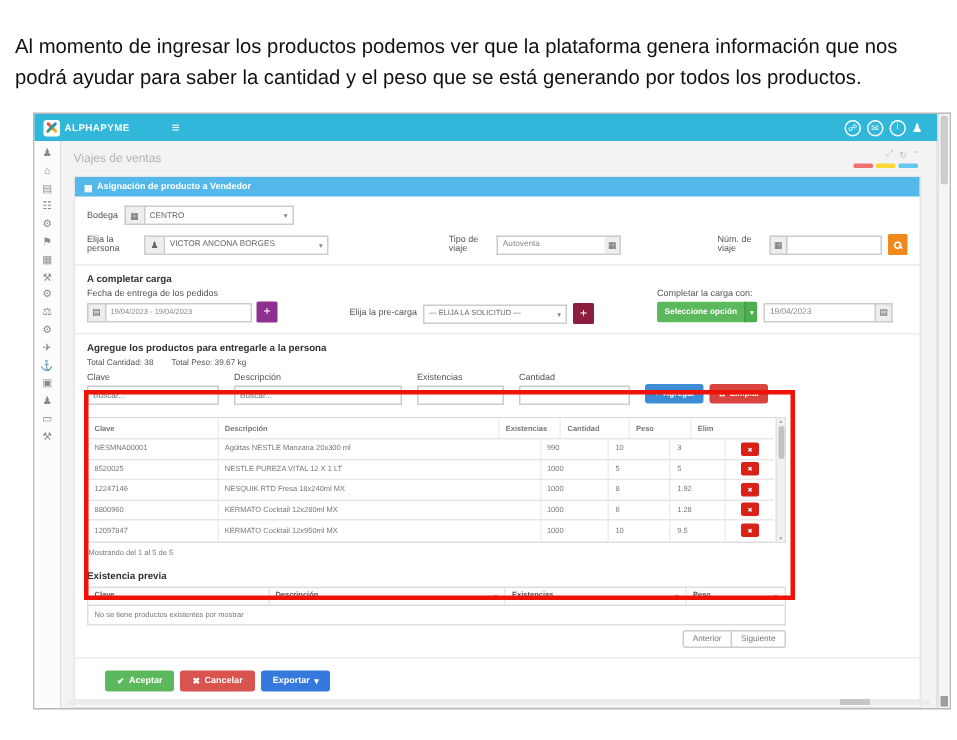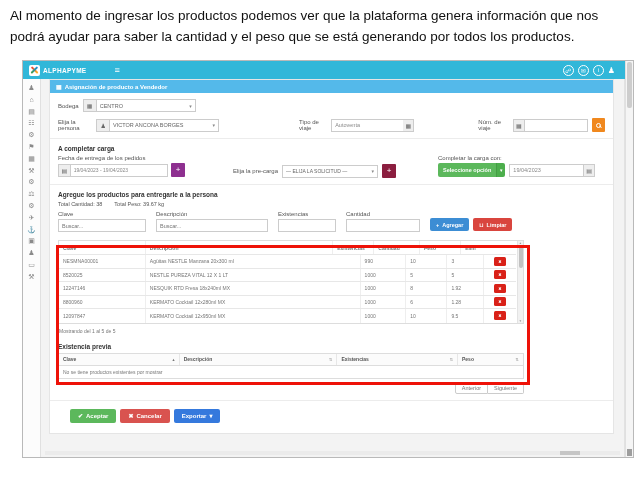--- a/index.html
+++ b/index.html
@@ -1,18 +1,18 @@
 <!DOCTYPE html>
 <html><head>
 <meta charset="utf-8">
 <style>
   * { margin:0; padding:0; box-sizing:border-box; }
   html,body { width:638px; height:493px; background:#fff; overflow:hidden;
               font-family:"Liberation Sans", sans-serif; }
-  .caption { padding:5px 14px 0 10px; font-size:13.5px; line-height:21px; color:#111; width:630px; }
+  .caption { padding:20px 14px 0 10px; font-size:13.5px; line-height:21px; color:#111; width:630px; }
 
   
   .app { position:relative; margin:13px 0 0 22px; width:612px; height:398px;
          border:1px solid #b9b9b9; background:#f3f3f3; display:flex; font-size:6px; color:#555; }
   .app-main { flex:1; display:flex; flex-direction:column; min-width:0; }
 
   
   .navbar { height:18px; background:#31b7d9; display:flex; align-items:center; padding:0 6px; flex:0 0 auto; }
   .logo { width:11px; height:11px; background:#fff; border-radius:2px; position:relative; margin-right:3px; flex:0 0 auto; }
   .logo::before, .logo::after { content:""; position:absolute; left:1px; top:4.5px; width:9px; height:2.4px; border-radius:1px; }
@@ -173,20 +173,35 @@
           <span class="sb-icon">⚙</span>
           <span class="sb-icon">✈</span>
           <span class="sb-icon">⚓</span>
           <span class="sb-icon">▣</span>
           <span class="sb-icon">♟</span>
           <span class="sb-icon">▭</span>
           <span class="sb-icon">⚒</span>
         </div>
 
       <div class="content">
+        <div class="titlebar">
+          <span class="page-title">Viajes de ventas</span>
+          <div class="tb-right">
+            <div class="tb-icons" id="tb-icons">
+                <span>⤢</span>
+                <span>↻</span>
+                <span>−</span>
+              </div>
+            <div class="tb-bars">
+              <span class="bar-red"></span>
+              <span class="bar-yellow"></span>
+              <span class="bar-blue"></span>
+            </div>
+          </div>
+        </div>
 
         <div class="panel">
           <div class="panel-header">
             <span>▦</span>
             <span>Asignación de producto a Vendedor</span>
           </div>
           <div class="panel-body">
 
             <div class="row" style="gap:4px;">
               <span class="lbl">Bodega</span>

